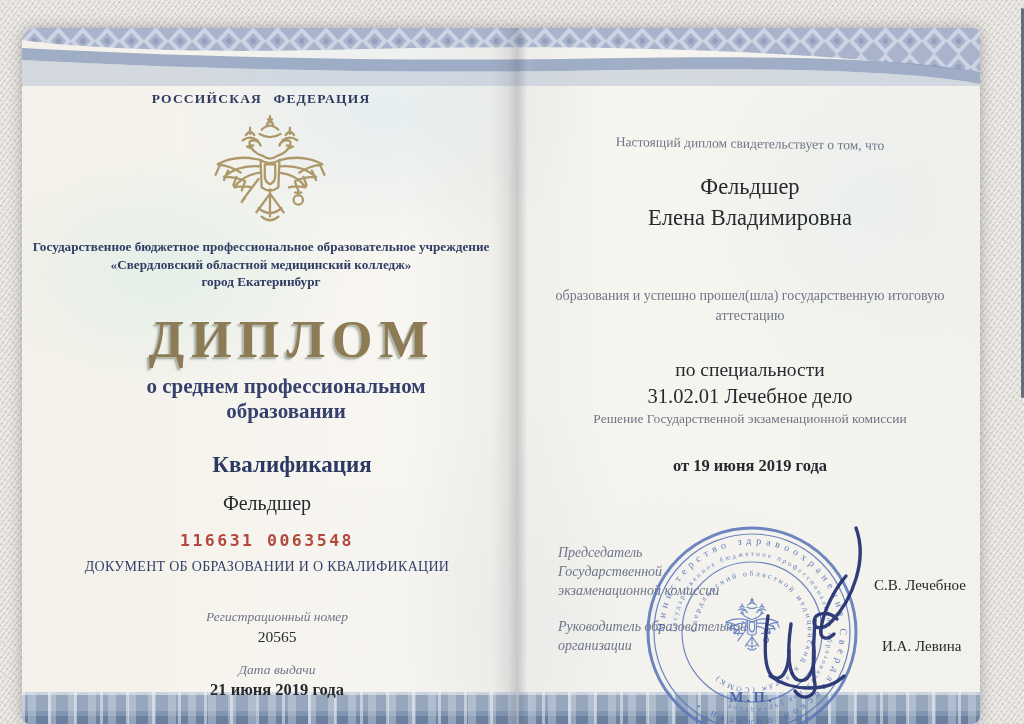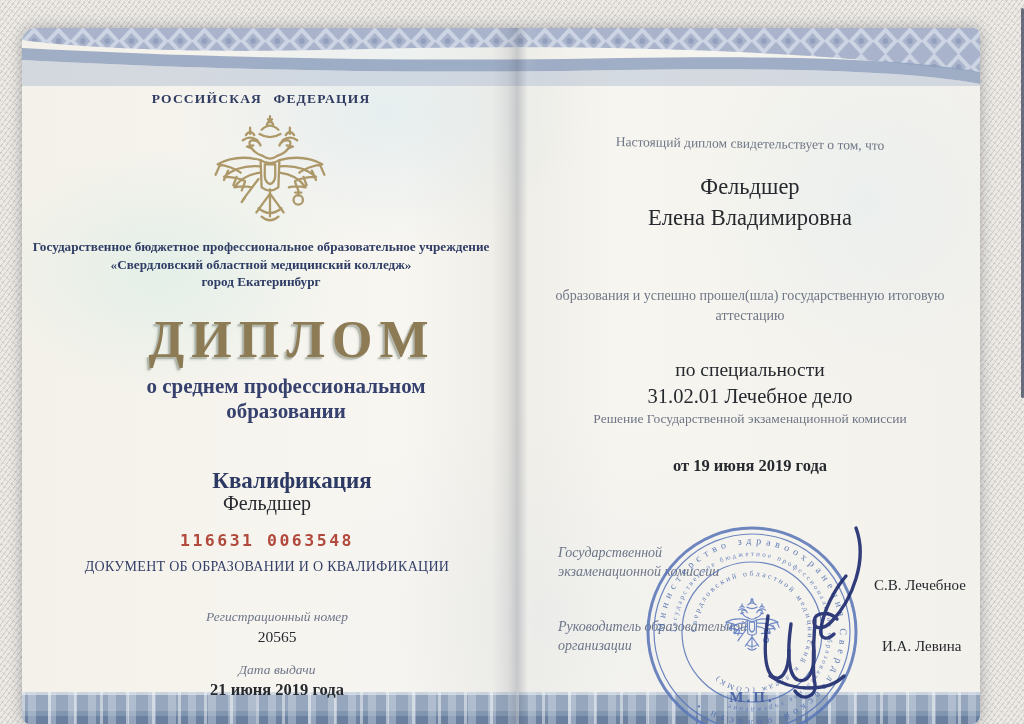--- a/index.html
+++ b/index.html
@@ -33,21 +33,21 @@
   .gray-i{color:#6d7588;font-style:italic;}
   .blk{color:#26292e;}
   .country{top:63px;left:0;width:478px;font-size:13.5px;font-weight:bold;color:#2f3b60;letter-spacing:1.2px;word-spacing:7px;}
   .emblem{top:84px;left:178px;width:140px;height:136px;color:#a8915f;opacity:.92;}
   .institution{top:210px;left:4px;width:470px;font-size:13.2px;font-weight:bold;color:#2f3c64;line-height:17.5px;}
   .institution span{display:block;}
   .title{top:282px;left:35px;width:470px;font-size:52px;font-weight:bold;color:#8d7b55;letter-spacing:7px;
     text-shadow:-2px 2px 0 rgba(118,128,112,.38), -3px 3px 2px rgba(118,128,112,.25);}
   .subtitle{top:346px;left:29px;width:470px;font-size:21px;color:#36416e;line-height:25px;font-weight:bold;}
   .subtitle span{display:block;}
-  .qual-label{top:440px;left:35px;width:470px;font-size:23px;font-weight:bold;color:#2c3963;}
+  .qual-label{top:424px;left:35px;width:470px;font-size:23px;font-weight:bold;color:#2c3963;}
   .qual-value{top:464px;left:10px;width:470px;font-size:20px;}
   .serial{top:503px;left:10px;width:470px;font-family:"DejaVu Sans Mono","Liberation Mono",monospace;
     font-size:16.5px;font-weight:bold;color:#b2493d;letter-spacing:2.5px;}
   .dockind{top:531px;left:10px;width:470px;font-size:14px;color:#344069;letter-spacing:.3px;}
   .reg-label{top:581px;left:20px;width:470px;font-size:13.5px;}
   .reg-value{top:600px;left:20px;width:470px;font-size:15.5px;}
   .issue-label{top:634px;left:20px;width:470px;font-size:13.5px;}
   .issue-value{top:652px;left:20px;width:470px;font-size:16.5px;font-weight:bold;}
   .statement{top:108px;left:493px;width:470px;font-size:13.5px;color:#6f7685;transform:rotate(.8deg);}
   .holder{top:143px;left:493px;width:470px;font-size:22.5px;line-height:31px;}
@@ -155,20 +155,21 @@
         <span>аттестацию</span>
       </div>
 
       <div class="abs ctr spec-label blk">по специальности</div>
       <div class="abs ctr spec-value blk">31.02.01 Лечебное дело</div>
 
       <div class="abs ctr commission">Решение Государственной экзаменационной комиссии</div>
       <div class="abs ctr commission-date blk">от 19 июня 2019 года</div>
 
       <div class="abs chair-label gray-i">
+        <span>Председатель</span>
         <span>Государственной</span>
         <span>экзаменационной комиссии</span>
       </div>
       <div class="abs head-label gray-i">
         <span>Руководитель образовательной</span>
         <span>организации</span>
       </div>
 
       <div class="abs chair-name blk">С.В. Лечебное</div>
       <div class="abs head-name blk">И.А. Левина</div>

